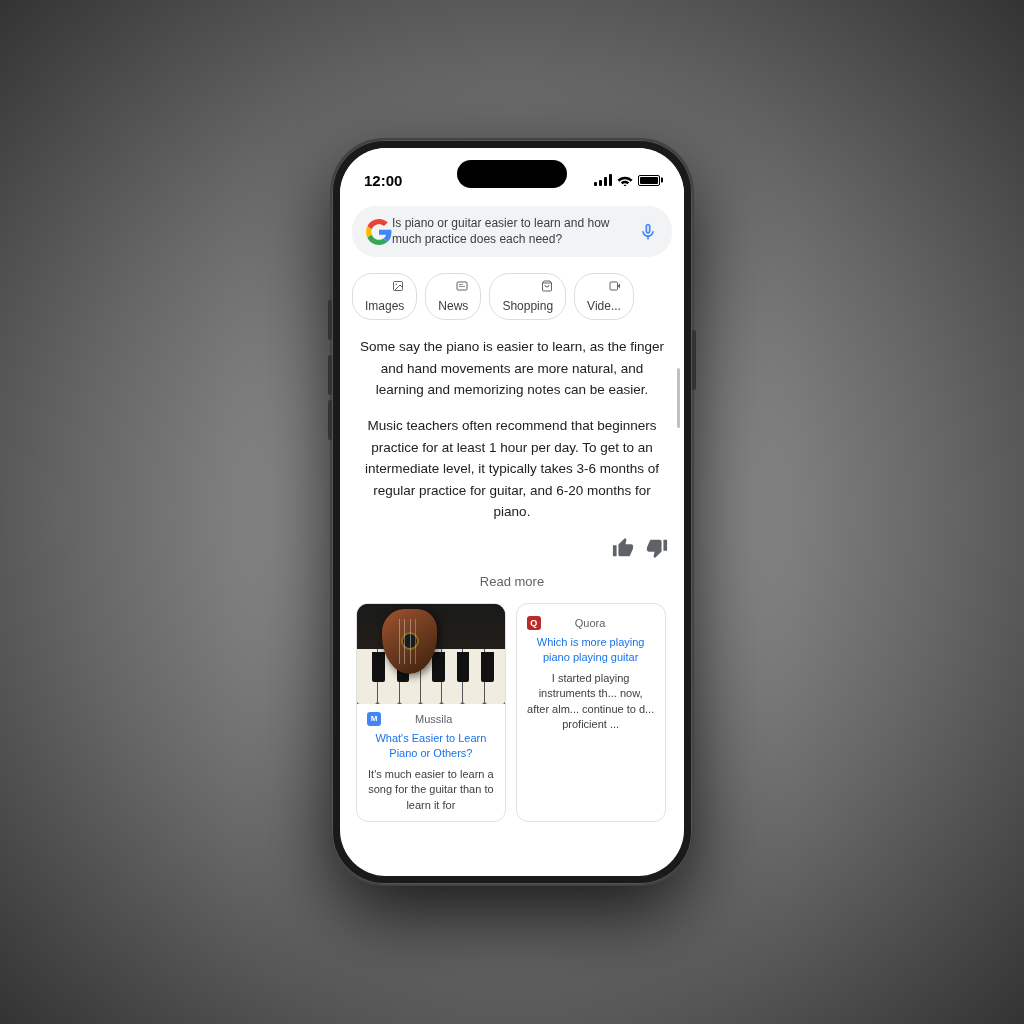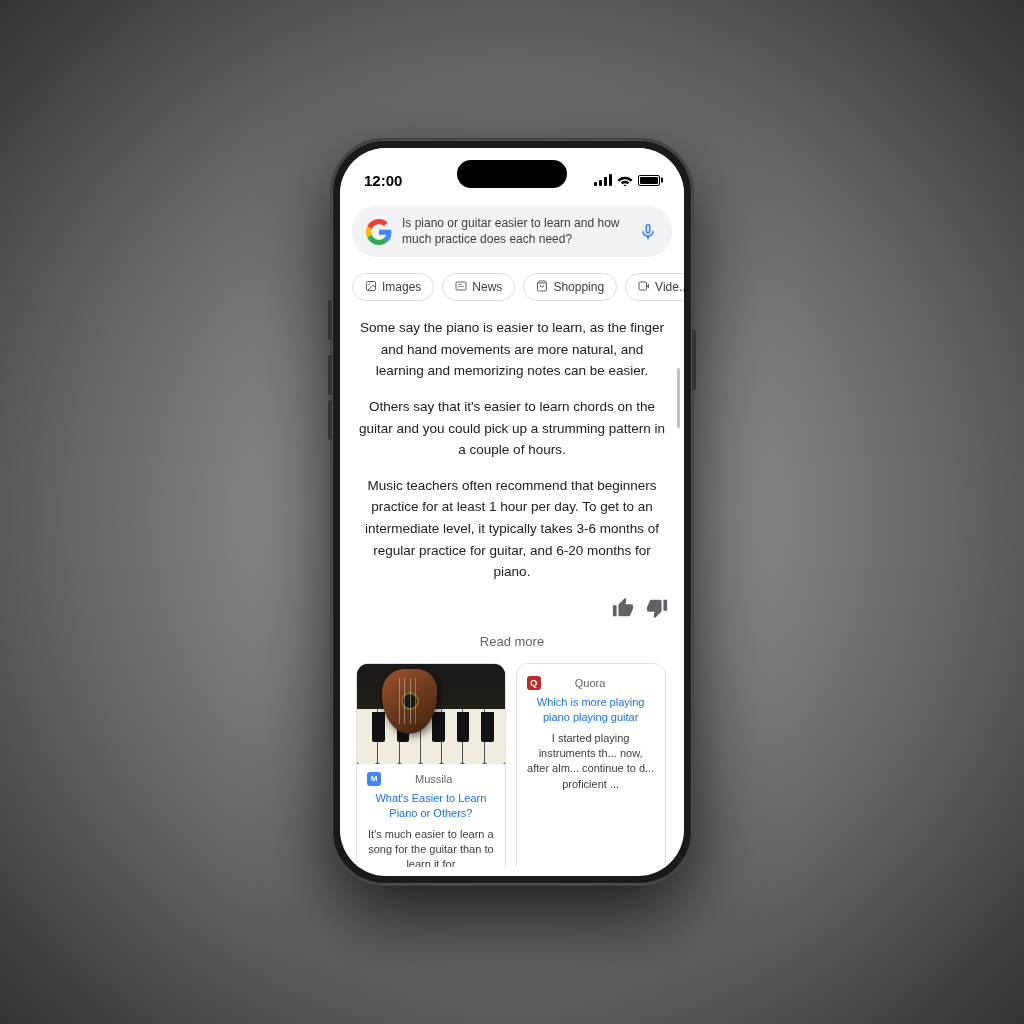--- a/index.html
+++ b/index.html
@@ -140,21 +140,20 @@
     }
 
     
     .search-bar {
       margin: 8px 12px;
       background: #f1f3f4;
       border-radius: 24px;
       padding: 10px 14px;
       display: flex;
       align-items: center;
-      gap: 10px;
     }
 
     .google-g {
       width: 26px;
       height: 26px;
       flex-shrink: 0;
     }
 
     .search-text {
       flex: 1;
@@ -184,20 +183,21 @@
       align-items: flex-end;
       gap: 5px;
       padding: 6px 12px;
       border: 1.5px solid #dadce0;
       border-radius: 20px;
       font-size: 12px;
       color: #3c4043;
       white-space: nowrap;
       background: #fff;
       flex-shrink: 0;
+      flex-direction: column;
     }
 
     .pill-icon {
       font-size: 11px;
     }
 
     
     .content {
       padding: 8px 16px;
       overflow-y: auto;
@@ -412,21 +412,20 @@
         </span>
         <span>Vide...</span>
       </div>
     </div>
 
     <div class="scroll-indicator"></div>
 
     <div class="content">
       <div class="ai-text">
         <p>Some say the piano is easier to learn, as the finger and hand movements are more natural, and learning and memorizing notes can be easier.</p>
-        <p>Others say that it's easier to learn chords on the guitar and you could pick up a strumming pattern in a couple of hours.</p>
         <p>Music teachers often recommend that beginners practice for at least 1 hour per day. To get to an intermediate level, it typically takes 3-6 months of regular practice for guitar, and 6-20 months for piano.</p>
       </div>
 
       <div class="feedback-row">
         <span class="feedback-btn">
           <svg width="22" height="22" viewBox="0 0 24 24">
               <path d="M1 21h4V9H1v12zm22-11c0-1.1-.9-2-2-2h-6.31l.95-4.57.03-.32c0-.41-.17-.79-.44-1.06L14.17 1 7.59 7.59C7.22 7.95 7 8.45 7 9v10c0 1.1.9 2 2 2h9c.83 0 1.54-.5 1.84-1.22l3.02-7.05c.09-.23.14-.47.14-.73v-2z" fill="#5f6368"></path>
             </svg>
         </span>
         <span class="feedback-btn">

